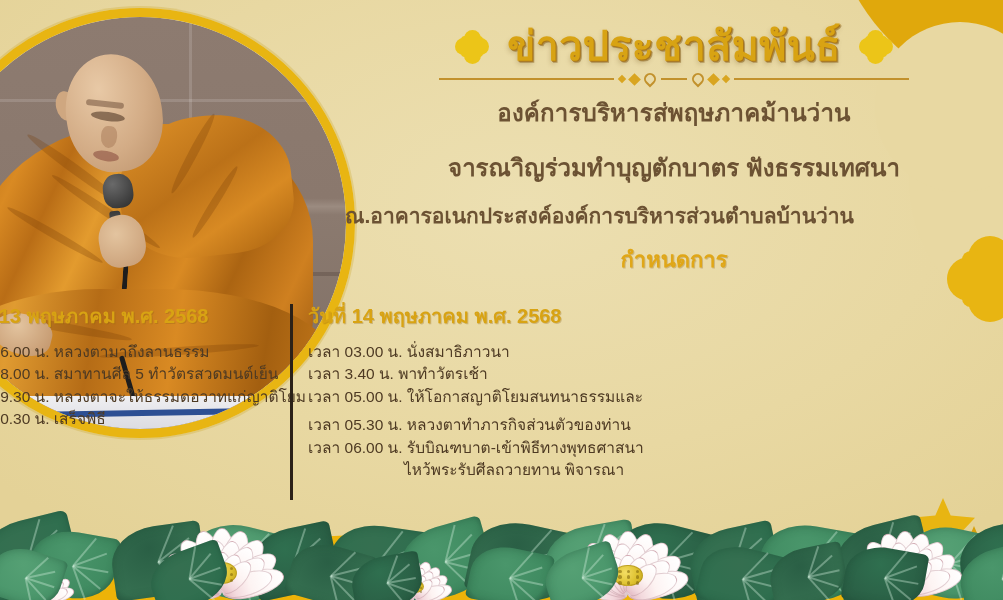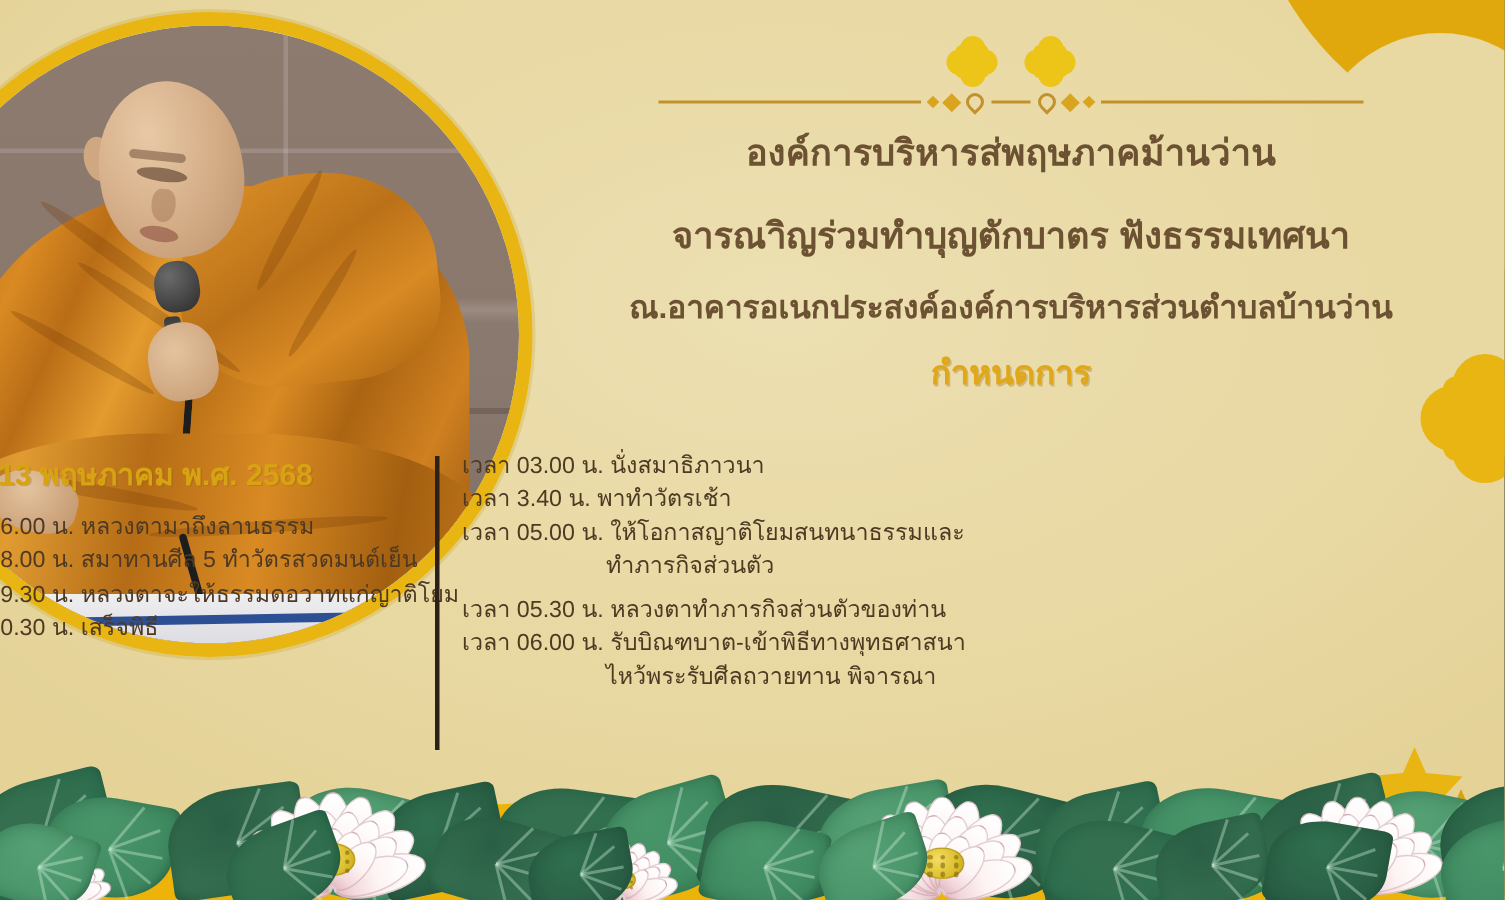--- a/index.html
+++ b/index.html
@@ -275,21 +275,21 @@
   .sub2{
     text-align:center; font-size:24px; font-weight:bold;
     color:#6c5233; margin-top:16px;
   }
   .monk-name{
     text-align:center; font-size:33px; font-weight:bold;
     color:#e0a718; margin-top:10px;
     text-shadow:1px 1px 0 rgba(140,95,20,.35);
   }
   .venue{
-    text-align:center; font-size:21px; font-weight:bold;
+    font-size:21px; font-weight:bold;
     color:#6c5233; margin-top:12px;
   }
   .agenda-word{
     text-align:center; font-size:22px; font-weight:bold;
     color:#e0a718; margin-top:10px;
     text-shadow:1px 1px 0 rgba(140,95,20,.30);
   }
 
   
   .schedule{
@@ -439,20 +439,21 @@
   <div class="content">
 
     <div class="title-row">
       <div class="orn">
         <span></span>
           <span></span>
           <span></span>
           <span></span>
           <span></span>
       </div>
+      <div class="main-title">ข่าวประชาสัมพันธ์</div>
       <div class="orn">
         <span></span>
           <span></span>
           <span></span>
           <span></span>
           <span></span>
       </div>
     </div>
 
     <div class="divider">
@@ -484,25 +485,25 @@
       <ul class="items">
         <li>เวลา 16.00 น. หลวงตามาถึงลานธรรม</li>
         <li>เวลา 18.00 น. สมาทานศีล 5 ทำวัตรสวดมนต์เย็น</li>
         <li>เวลา 19.30 น. หลวงตาจะให้ธรรมดอวาทแก่ญาติโยม</li>
         <li>เวลา 20.30 น. เสร็จพิธี</li>
       </ul>
     </div>
 
     <div class="col col-right">
       <div class="vline"></div>
+      <div class="day-head">วันที่ 14 พฤษภาคม พ.ศ. 2568</div>
       <ul class="items">
         <li>เวลา 03.00 น. นั่งสมาธิภาวนา</li>
         <li>เวลา 3.40 น. พาทำวัตรเช้า</li>
         <li>เวลา 05.00 น. ให้โอกาสญาติโยมสนทนาธรรมและ</li>
-        <li class="cont">ทำภารกิจส่วนตัว</li>
         <li class="gap">เวลา 05.30 น. หลวงตาทำภารกิจส่วนตัวของท่าน</li>
         <li>เวลา 06.00 น. รับบิณฑบาต-เข้าพิธีทางพุทธศาสนา</li>
         <li class="cont">ไหว้พระรับศีลถวายทาน พิจารณา</li>
       </ul>
     </div>
   </div>
 
   <div class="bottom">
     <div class="gold-band2"></div>
     <div class="gold-band"></div>

